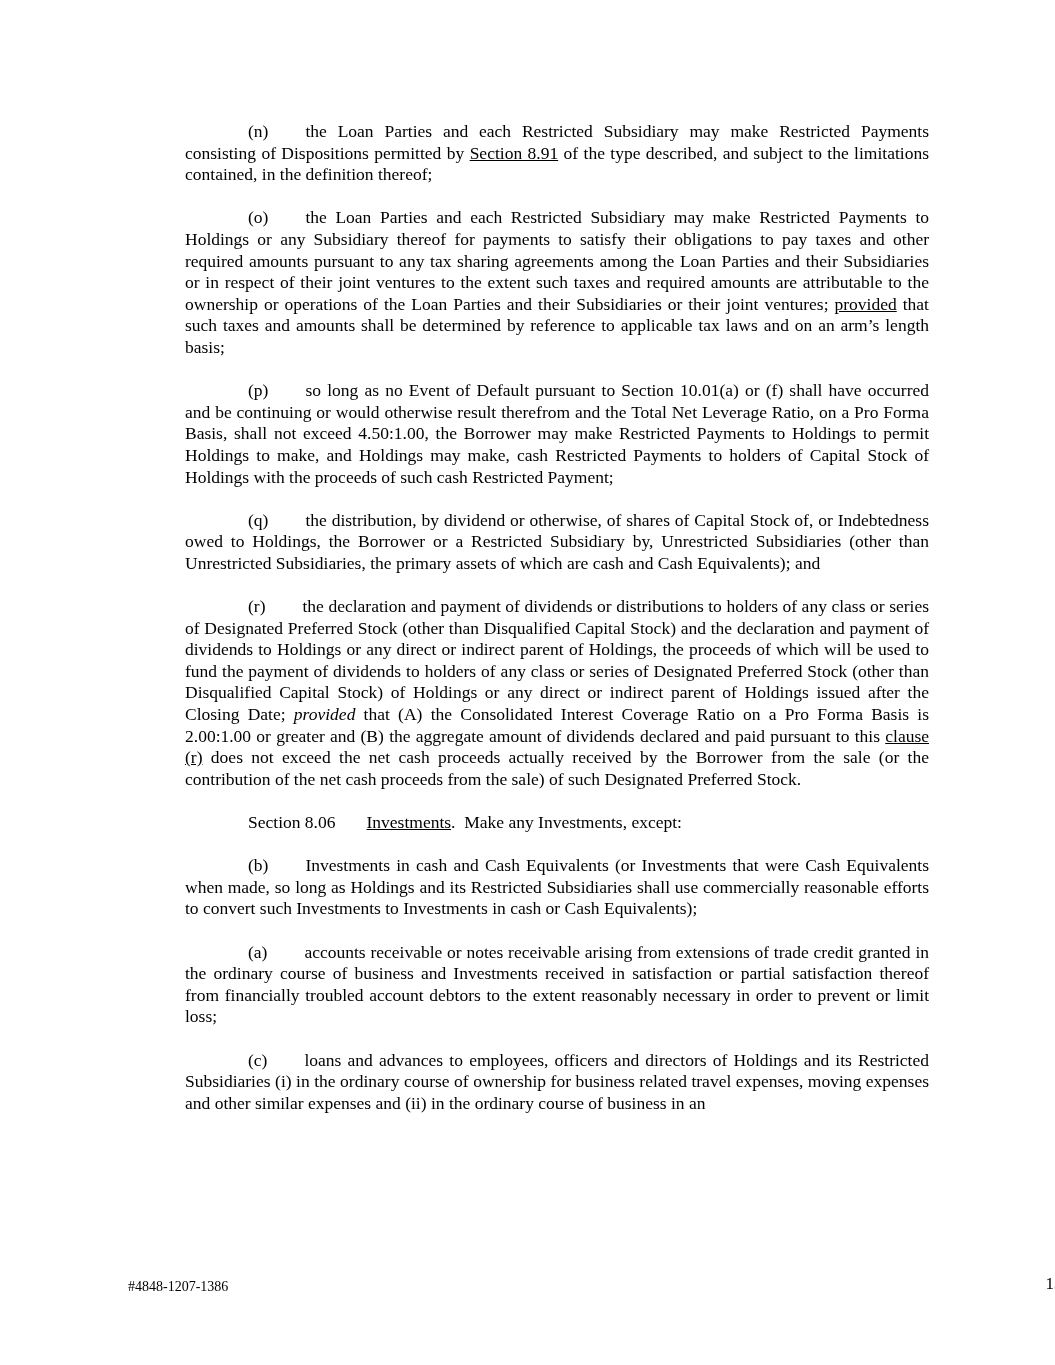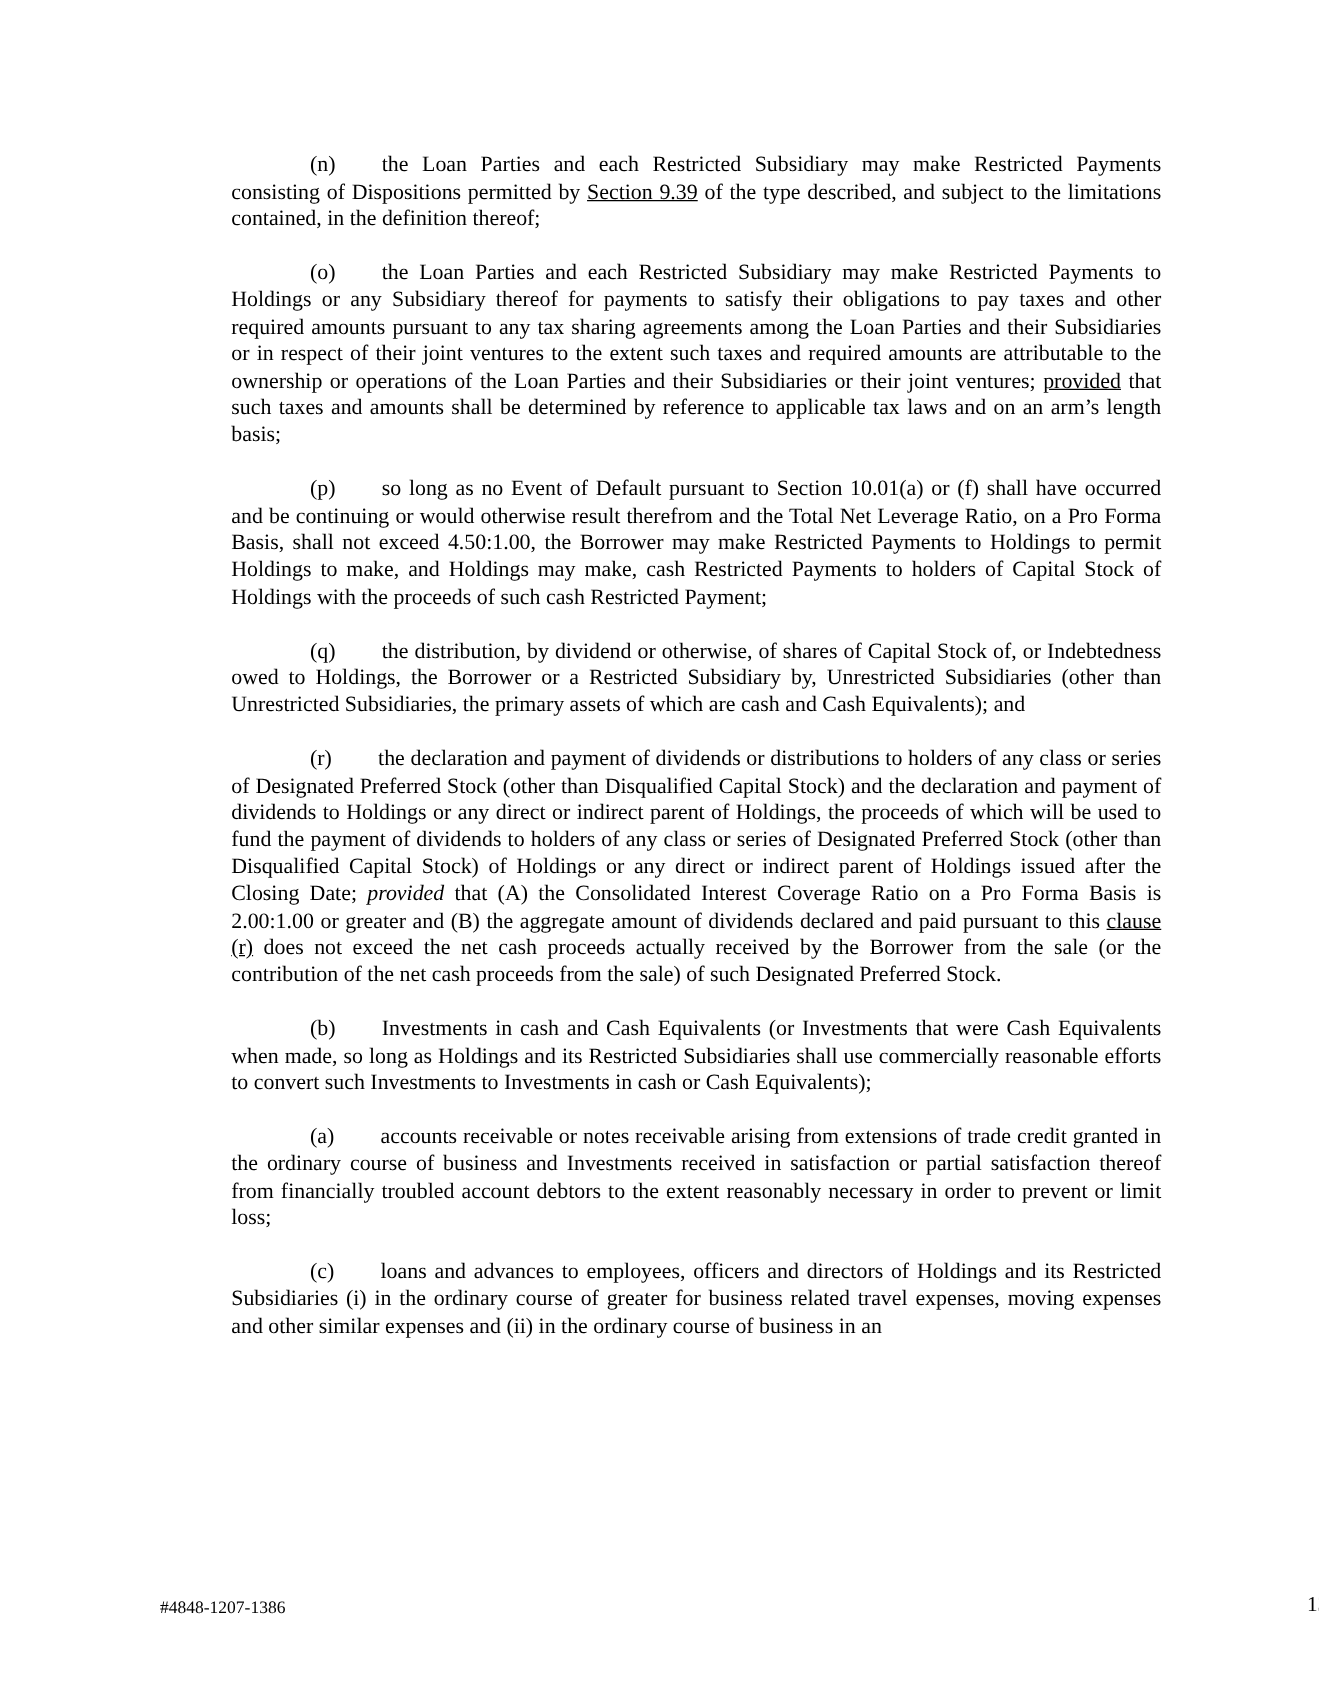--- a/index.html
+++ b/index.html
@@ -46,24 +46,25 @@
     font-size: 17px;
     line-height: 20px;
     padding-left: 16px;
   }
 </style>
 </head>
 <body>
 
 <div class="page">
   <div class="content">
-      <p class="para"><span>(n)</span><span class="label-gap"></span><span>the Loan Parties and each Restricted Subsidiary may make Restricted Payments consisting of Dispositions permitted by </span><span class="u">Section 9.39</span><span> of the type described, and subject to the limitations contained, in the definition thereof;</span></p>
+      <p class="para"><span>(n)</span><span class="label-gap"></span><span>the Loan Parties and each Restricted Subsidiary may make Restricted Payments consisting of Dispositions permitted by </span><span class="u">Section 8.91</span><span> of the type described, and subject to the limitations contained, in the definition thereof;</span></p>
       <p class="para"><span>(o)</span><span class="label-gap"></span><span>the Loan Parties and each Restricted Subsidiary may make Restricted Payments to Holdings or any Subsidiary thereof for payments to satisfy their obligations to pay taxes and other required amounts pursuant to any tax sharing agreements among the Loan Parties and their Subsidiaries or in respect of their joint ventures to the extent such taxes and required amounts are attributable to the ownership or operations of the Loan Parties and their Subsidiaries or their joint ventures; </span><span class="u">provided</span><span> that such taxes and amounts shall be determined by reference to applicable tax laws and on an arm’s length basis;</span></p>
       <p class="para"><span>(p)</span><span class="label-gap"></span><span>so long as no Event of Default pursuant to Section 10.01(a) or (f) shall have occurred and be continuing or would otherwise result therefrom and the Total Net Leverage Ratio, on a Pro Forma Basis, shall not exceed 4.50:1.00, the Borrower may make Restricted Payments to Holdings to permit Holdings to make, and Holdings may make, cash Restricted Payments to holders of Capital Stock of Holdings with the proceeds of such cash Restricted Payment;</span></p>
       <p class="para"><span>(q)</span><span class="label-gap"></span><span>the distribution, by dividend or otherwise, of shares of Capital Stock of, or Indebtedness owed to Holdings, the Borrower or a Restricted Subsidiary by, Unrestricted Subsidiaries (other than Unrestricted Subsidiaries, the primary assets of which are cash and Cash Equivalents); and</span></p>
       <p class="para"><span>(r)</span><span class="label-gap"></span><span>the declaration and payment of dividends or distributions to holders of any class or series of Designated Preferred Stock (other than Disqualified Capital Stock) and the declaration and payment of dividends to Holdings or any direct or indirect parent of Holdings, the proceeds of which will be used to fund the payment of dividends to holders of any class or series of Designated Preferred Stock (other than Disqualified Capital Stock) of Holdings or any direct or indirect parent of Holdings issued after the Closing Date; </span><span class="i">provided</span><span> that (A) the Consolidated Interest Coverage Ratio on a Pro Forma Basis is 2.00:1.00 or greater and (B) the aggregate amount of dividends declared and paid pursuant to this </span><span class="u">clause (r)</span><span> does not exceed the net cash proceeds actually received by the Borrower from the sale (or the contribution of the net cash proceeds from the sale) of such Designated Preferred Stock.</span></p>
+      <p class="para"><span>Section 8.06</span><span class="heading-gap"></span><span class="u">Investments</span><span>.&nbsp; Make any Investments, except:</span></p>
       <p class="para"><span>(b)</span><span class="label-gap"></span><span>Investments in cash and Cash Equivalents (or Investments that were Cash Equivalents when made, so long as Holdings and its Restricted Subsidiaries shall use commercially reasonable efforts to convert such Investments to Investments in cash or Cash Equivalents);</span></p>
       <p class="para"><span>(a)</span><span class="label-gap"></span><span>accounts receivable or notes receivable arising from extensions of trade credit granted in the ordinary course of business and Investments received in satisfaction or partial satisfaction thereof from financially troubled account debtors to the extent reasonably necessary in order to prevent or limit loss;</span></p>
-      <p class="para"><span>(c)</span><span class="label-gap"></span><span>loans and advances to employees, officers and directors of Holdings and its Restricted Subsidiaries (i) in the ordinary course of greater for business related travel expenses, moving expenses and other similar expenses and (ii) in the ordinary course of business in an</span></p>
+      <p class="para"><span>(c)</span><span class="label-gap"></span><span>loans and advances to employees, officers and directors of Holdings and its Restricted Subsidiaries (i) in the ordinary course of ownership for business related travel expenses, moving expenses and other similar expenses and (ii) in the ordinary course of business in an</span></p>
     </div>
   <div class="footer-left">#4848-1207-1386</div>
   <div class="footer-page">134</div>
 </div>
 
 </body></html>

